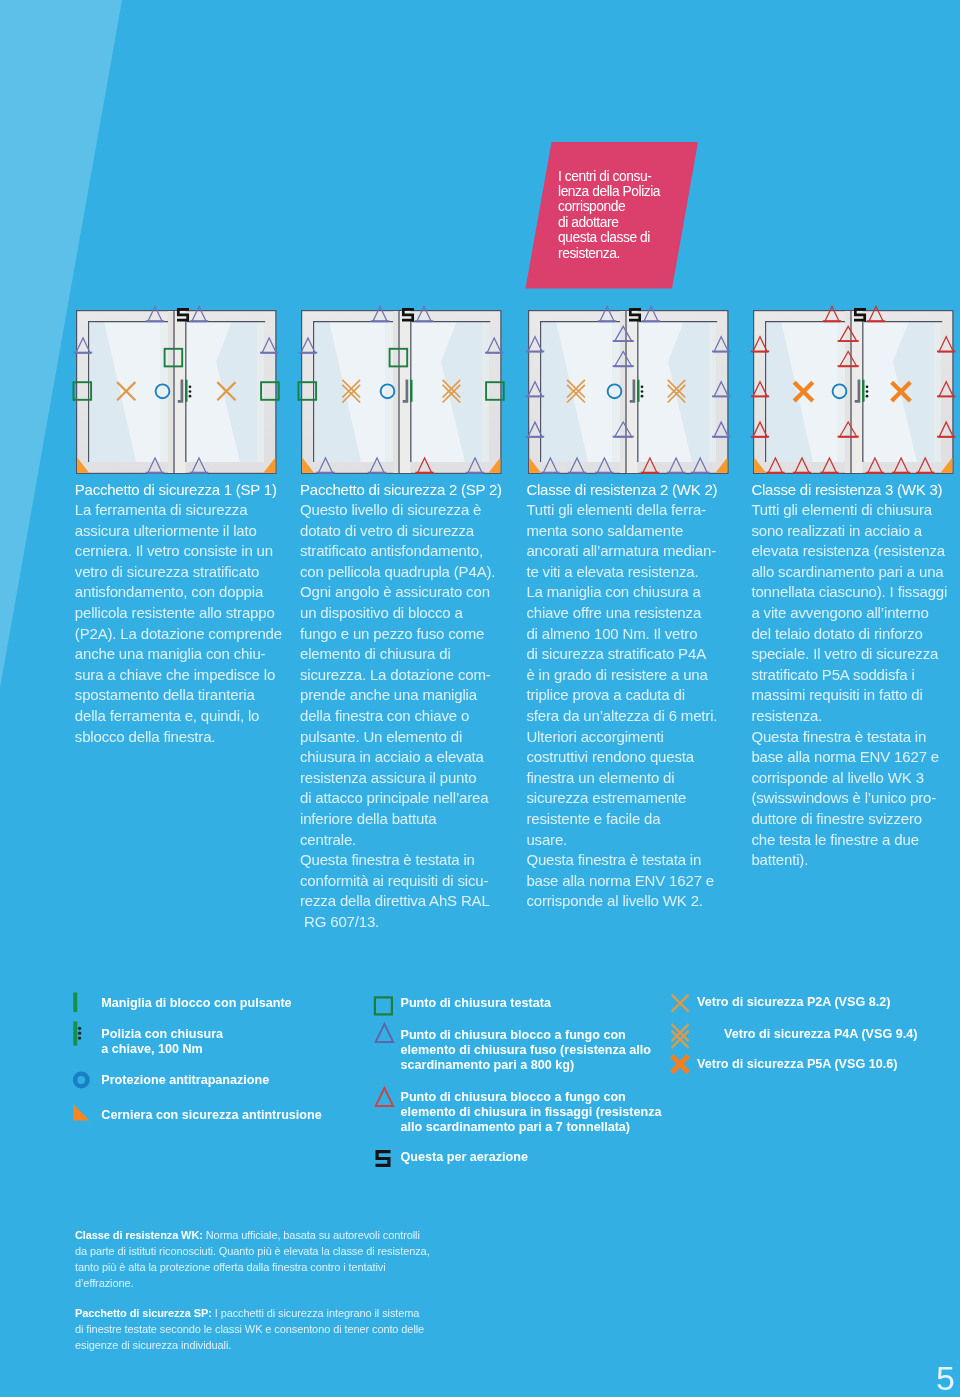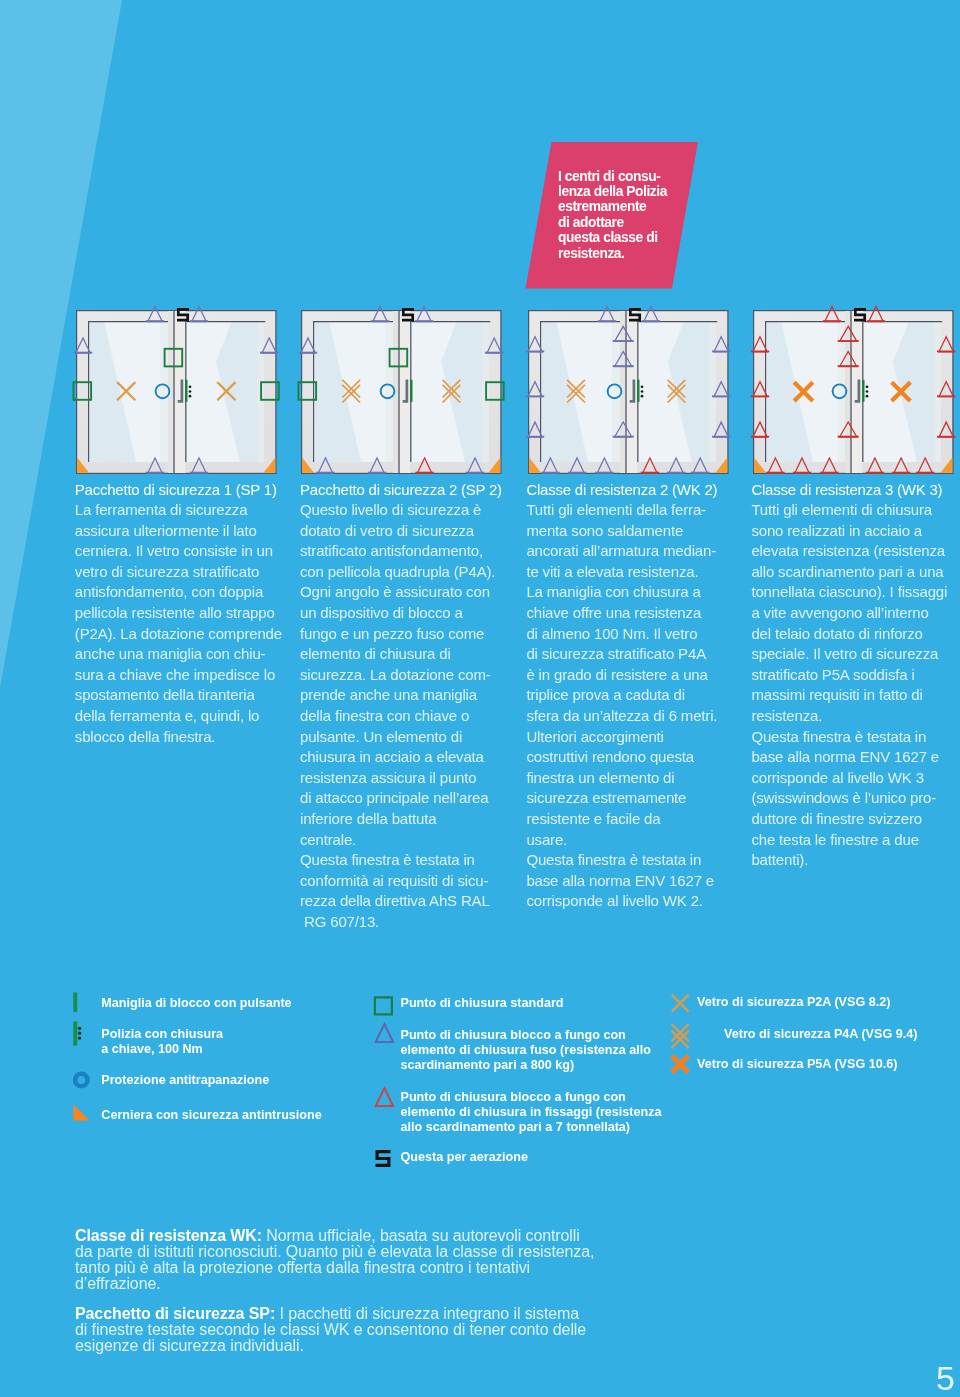--- a/index.html
+++ b/index.html
@@ -2,52 +2,52 @@
 <html><head>
 <meta charset="utf-8">
 <style>
   html,body{margin:0;padding:0;}
   body{width:960px;height:1397px;background:#33afe3;
        font-family:"Liberation Sans",sans-serif;overflow:hidden;position:relative;
        -webkit-font-smoothing:antialiased;}
   .accent{position:absolute;left:0;top:0;width:130px;height:700px;}
   .callout{position:absolute;left:524.5px;top:141.5px;width:178px;height:150px;}
   .callout-text{position:absolute;left:558px;top:168.5px;width:180px;color:#fff;
-       font-weight:bold;font-size:13.8px;line-height:15.45px;letter-spacing:-0.44px;
+       font-weight:normal;font-size:13.8px;line-height:15.45px;letter-spacing:-0.44px;
        white-space:nowrap;}
   .diagrams{position:absolute;left:0;top:310px;width:960px;height:175px;}
   .cols{position:absolute;left:0;top:479.5px;width:960px;height:470px;}
   .col{position:absolute;top:0;width:230px;font-size:15px;line-height:20.6px;
        color:#ddf1f9;letter-spacing:-0.16px;white-space:pre;}
   .col .title{font-weight:normal;color:#ffffff;font-size:15px;line-height:20.6px;
        letter-spacing:-0.23px;}
   .legend{position:absolute;left:0;top:985px;width:960px;height:200px;padding-left:48px;}
   .lgrow{position:absolute;font-size:12.6px;font-weight:bold;color:#ffffff;
        line-height:14.9px;letter-spacing:0px;white-space:nowrap;}
-  .footer{position:absolute;left:75px;top:1228px;width:560px;font-size:16px;
+  .footer{position:absolute;left:75px;top:1228px;width:560px;font-size:11px;
        line-height:15.85px;color:#ddf1f9;letter-spacing:-0.1px;white-space:pre;}
   .footer .term{font-weight:bold;color:#ffffff;}
   .fnblock{margin-bottom:14.75px;}
   .pagenum{position:absolute;left:936px;top:1361px;font-size:34px;color:#e3f5fc;
        line-height:34px;letter-spacing:0;}
   svg{display:block;overflow:visible;}
 </style>
 </head>
 <body>
 
 <svg class="accent" width="130" height="700" viewBox="0 0 130 700">
 <polygon points="0,0 122,0 0,688" fill="#5cc0e9"></polygon>
   </svg>
 <svg class="callout" width="178" height="150" viewBox="0 0 178 150">
 <polygon points="26.5,0 173,0 147,146.5 0.5,146.5" fill="#db3f6c"></polygon>
   </svg>
 <div class="callout-text">
     <div>I centri di consu-</div>
     <div>lenza della Polizia</div>
-    <div>estremamente</div>
+    <div>corrisponde</div>
     <div>di adottare</div>
     <div>questa classe di</div>
     <div>resistenza.</div>
   </div>
 <div class="diagrams">
 <svg style="position:absolute;left:75.8px;top:0px" width="200.5" height="164" viewBox="0 0 200.5 164">
       <defs>
         <linearGradient id="g1f" x1="0" y1="0" x2="0.3" y2="1">
           <stop offset="0%" stop-color="#e9e9e9"></stop>
           <stop offset="100%" stop-color="#e0e0e2"></stop>
@@ -328,21 +328,21 @@
     </div>
     <div class="lgrow" style="left:101.3px;top:122.5px">
       <div>Cerniera con sicurezza antintrusione</div>
     </div>
     <div style="position:absolute;left:372.6px;top:9.5px">
       <svg width="22" height="22" viewBox="0 0 22 22">
         <rect x="1.9" y="2.4" width="17" height="17" fill="none" stroke="#1a7f3f" stroke-width="2.2"></rect>
       </svg>
     </div>
     <div class="lgrow" style="left:400.5px;top:11.0px">
-      <div>Punto di chiusura standard</div>
+      <div>Punto di chiusura testata</div>
     </div>
     <div style="position:absolute;left:372.6px;top:37.3px">
       <svg width="24" height="22" viewBox="0 0 24 22">
         <path d="M 11.4 2.0 L 20.2 20.0 L 2.6 20.0 Z" fill="none" stroke="#6064ab" stroke-width="1.9" stroke-linejoin="miter"></path>
       </svg>
     </div>
     <div class="lgrow" style="left:400.5px;top:43.0px">
       <div>Punto di chiusura blocco a fungo con</div>
       <div>elemento di chiusura fuso (resistenza allo</div>
       <div>scardinamento pari a 800 kg)</div>

